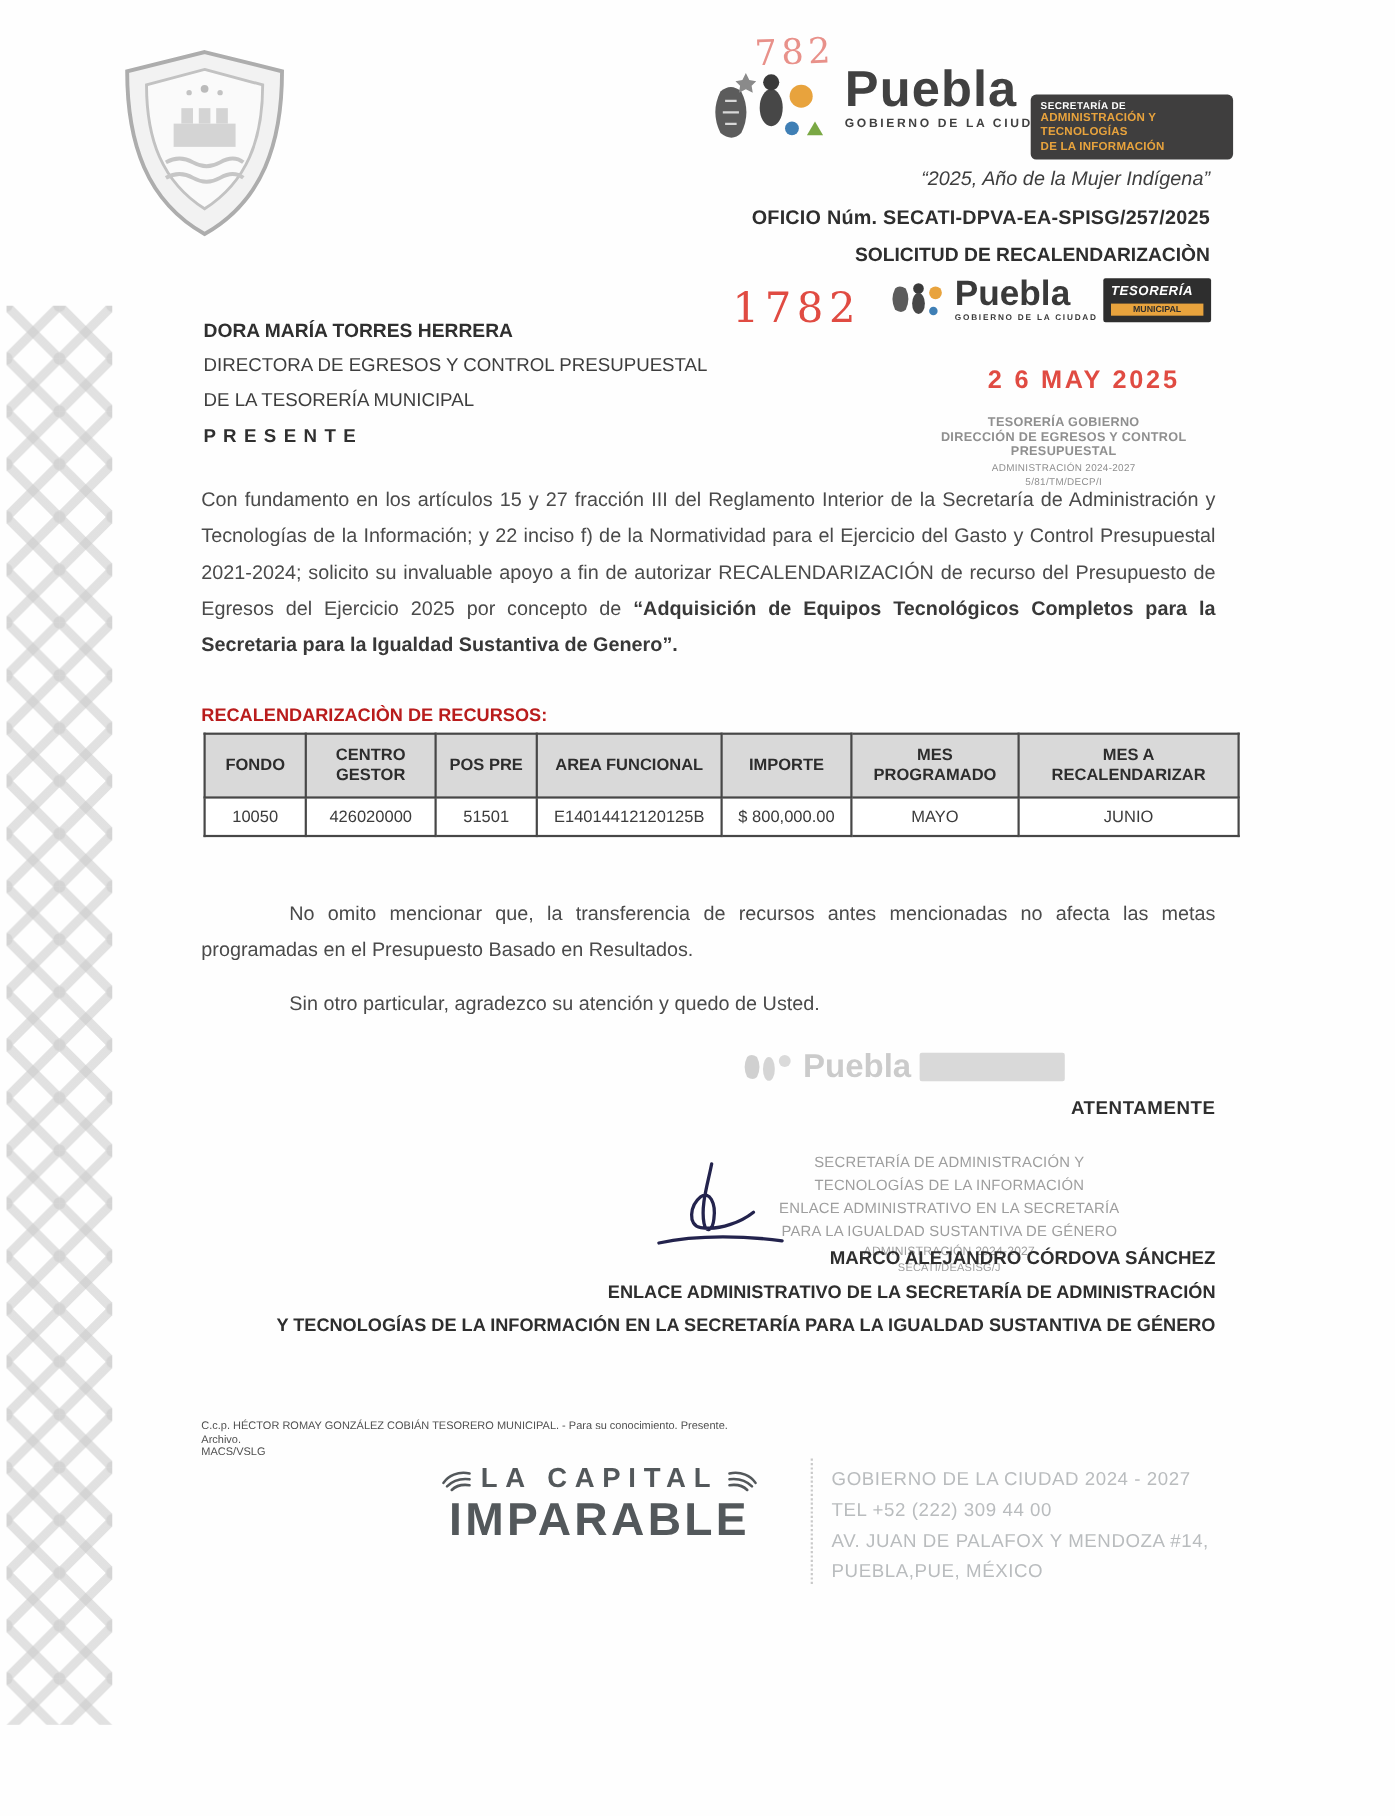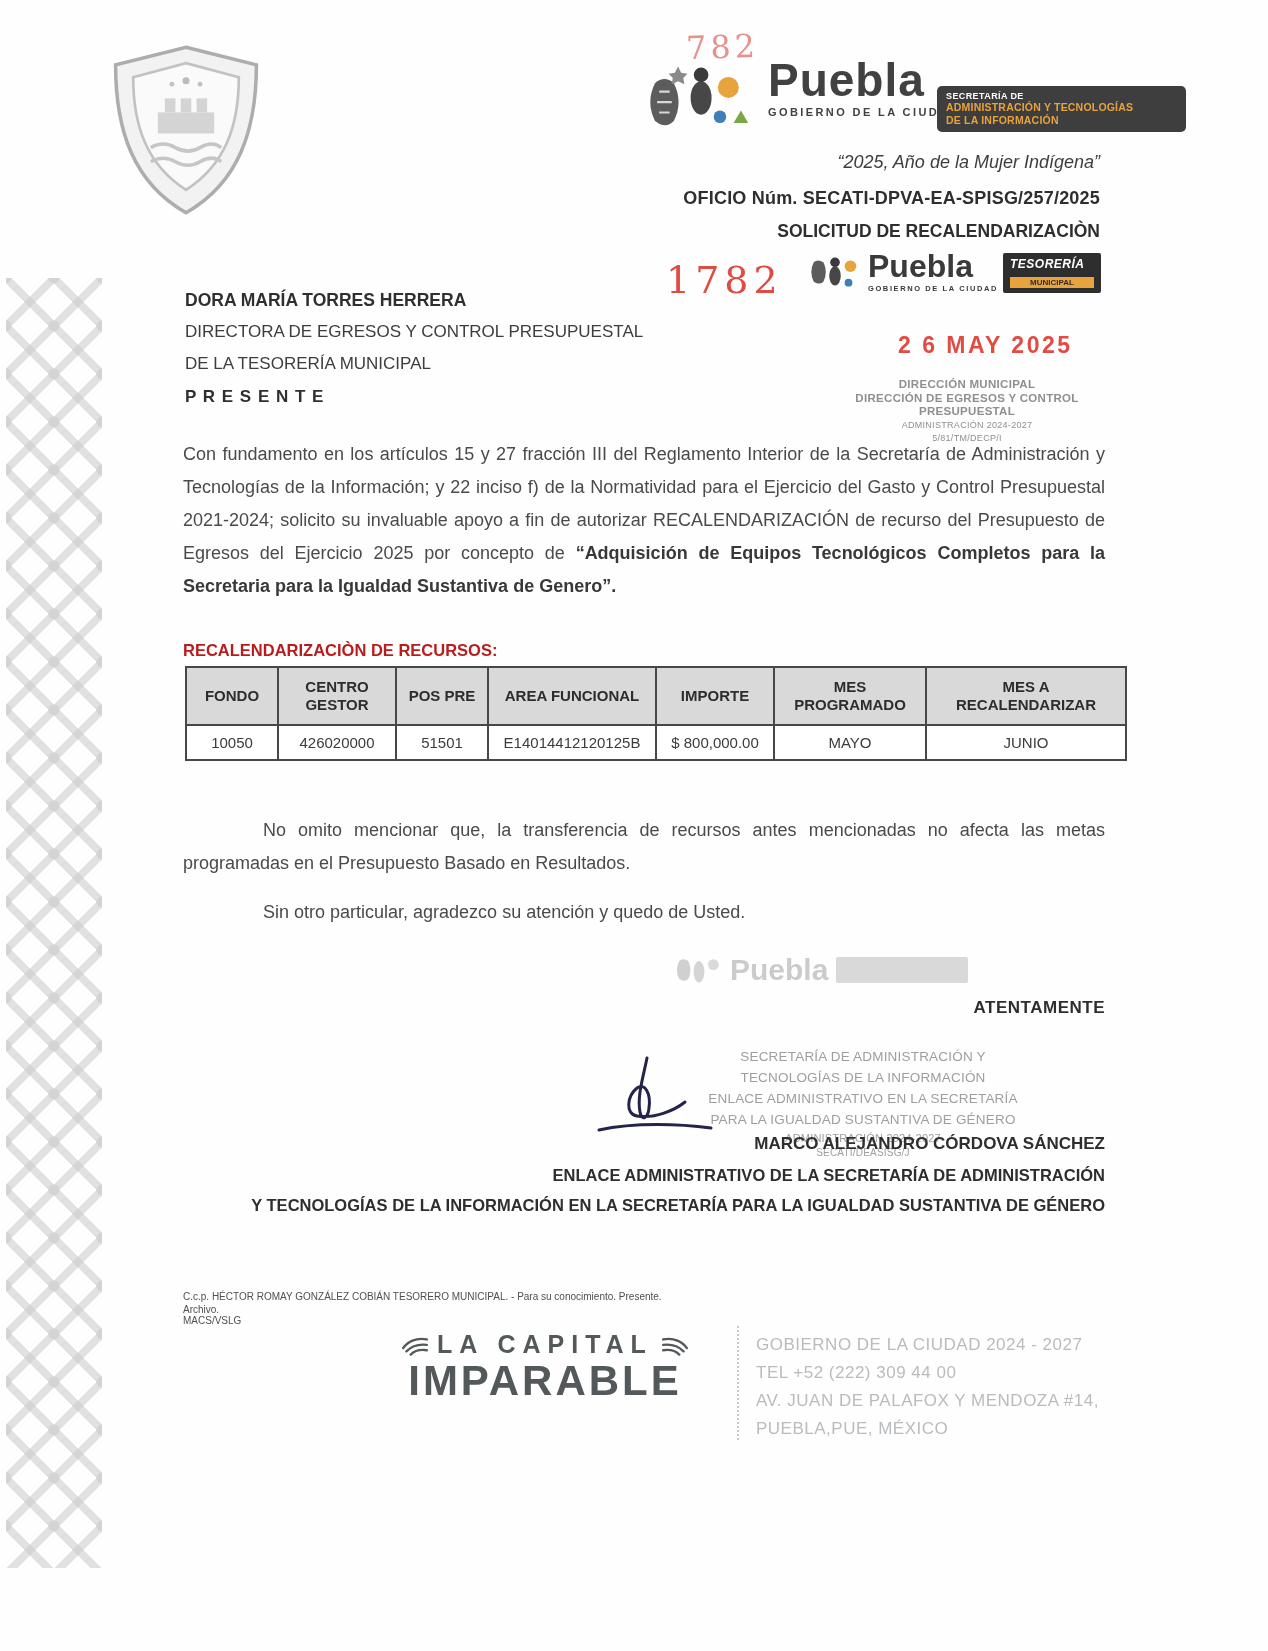--- a/index.html
+++ b/index.html
@@ -27,21 +27,21 @@
     position:absolute; left:686px; top:28px; font-family:"DejaVu Serif", serif;
     font-size:32px; letter-spacing:4px; color:#e0635a; opacity:.7; transform:rotate(-2deg);
   }
 
   .brand-block { position:absolute; left:636px; top:56px; display:flex; align-items:flex-start; }
   .brand-icons { margin-right:6px; }
   .brand-text { font-size:46px; font-weight:bold; color:#414141; letter-spacing:1px; line-height:48px; }
   .brand-tagline { font-size:11px; font-weight:bold; letter-spacing:2.4px; color:#414141; margin-top:2px; }
 
   .sec-badge {
-    position:absolute; left:937px; top:86px; width:249px; min-height:44px;
+    position:absolute; left:937px; top:86px; width:184px; min-height:44px;
     background:#3f3e3e; border-radius:5px; padding:5px 9px;
   }
   .sb-l1 { color:#ffffff; font-size:9px; font-weight:bold; letter-spacing:.4px; }
   .sb-l2 { color:#e8a33d; font-size:10.5px; font-weight:bold; letter-spacing:.2px; line-height:13px; }
 
   .quote { position:absolute; right:168px; top:152px; font-style:italic; font-size:18px; color:#3e3e3e; }
   .oficio { position:absolute; right:168px; top:188px; font-weight:bold; font-size:18px; color:#2e2e2e; letter-spacing:.2px; }
   .subject { position:absolute; right:168px; top:221px; font-weight:bold; font-size:17.5px; color:#2e2e2e; }
 
   .recipient { position:absolute; left:185px; top:284px; line-height:32px; }
@@ -203,21 +203,21 @@
     </div>
     <div class="tes-badge">
       <div class="tb-1">TESORERÍA</div>
       <div class="tb-2">MUNICIPAL</div>
     </div>
   </div>
 
   <div class="date-stamp">2 6 MAY 2025</div>
 
   <div class="received-stamp">
-    <div>DIRECCIÓN MUNICIPAL</div>
+    <div>TESORERÍA GOBIERNO</div>
     <div>DIRECCIÓN DE EGRESOS Y CONTROL</div>
     <div>PRESUPUESTAL</div>
     <div class="sm">ADMINISTRACIÓN 2024-2027</div>
     <div class="sm">5/81/TM/DECP/I</div>
   </div>
 
   <div class="para p1">
     <span>Con fundamento en los artículos 15 y 27 fracción III del Reglamento Interior de la Secretaría de Administración y Tecnologías de la Información; y 22 inciso f) de la Normatividad para el Ejercicio del Gasto y Control Presupuestal 2021-2024; solicito su invaluable apoyo a fin de autorizar RECALENDARIZACIÓN de recurso del Presupuesto de Egresos del Ejercicio 2025 por concepto de</span>
     <span class="bold">“Adquisición de Equipos Tecnológicos Completos  para la Secretaria para la Igualdad Sustantiva de Genero”.</span>
   </div>

